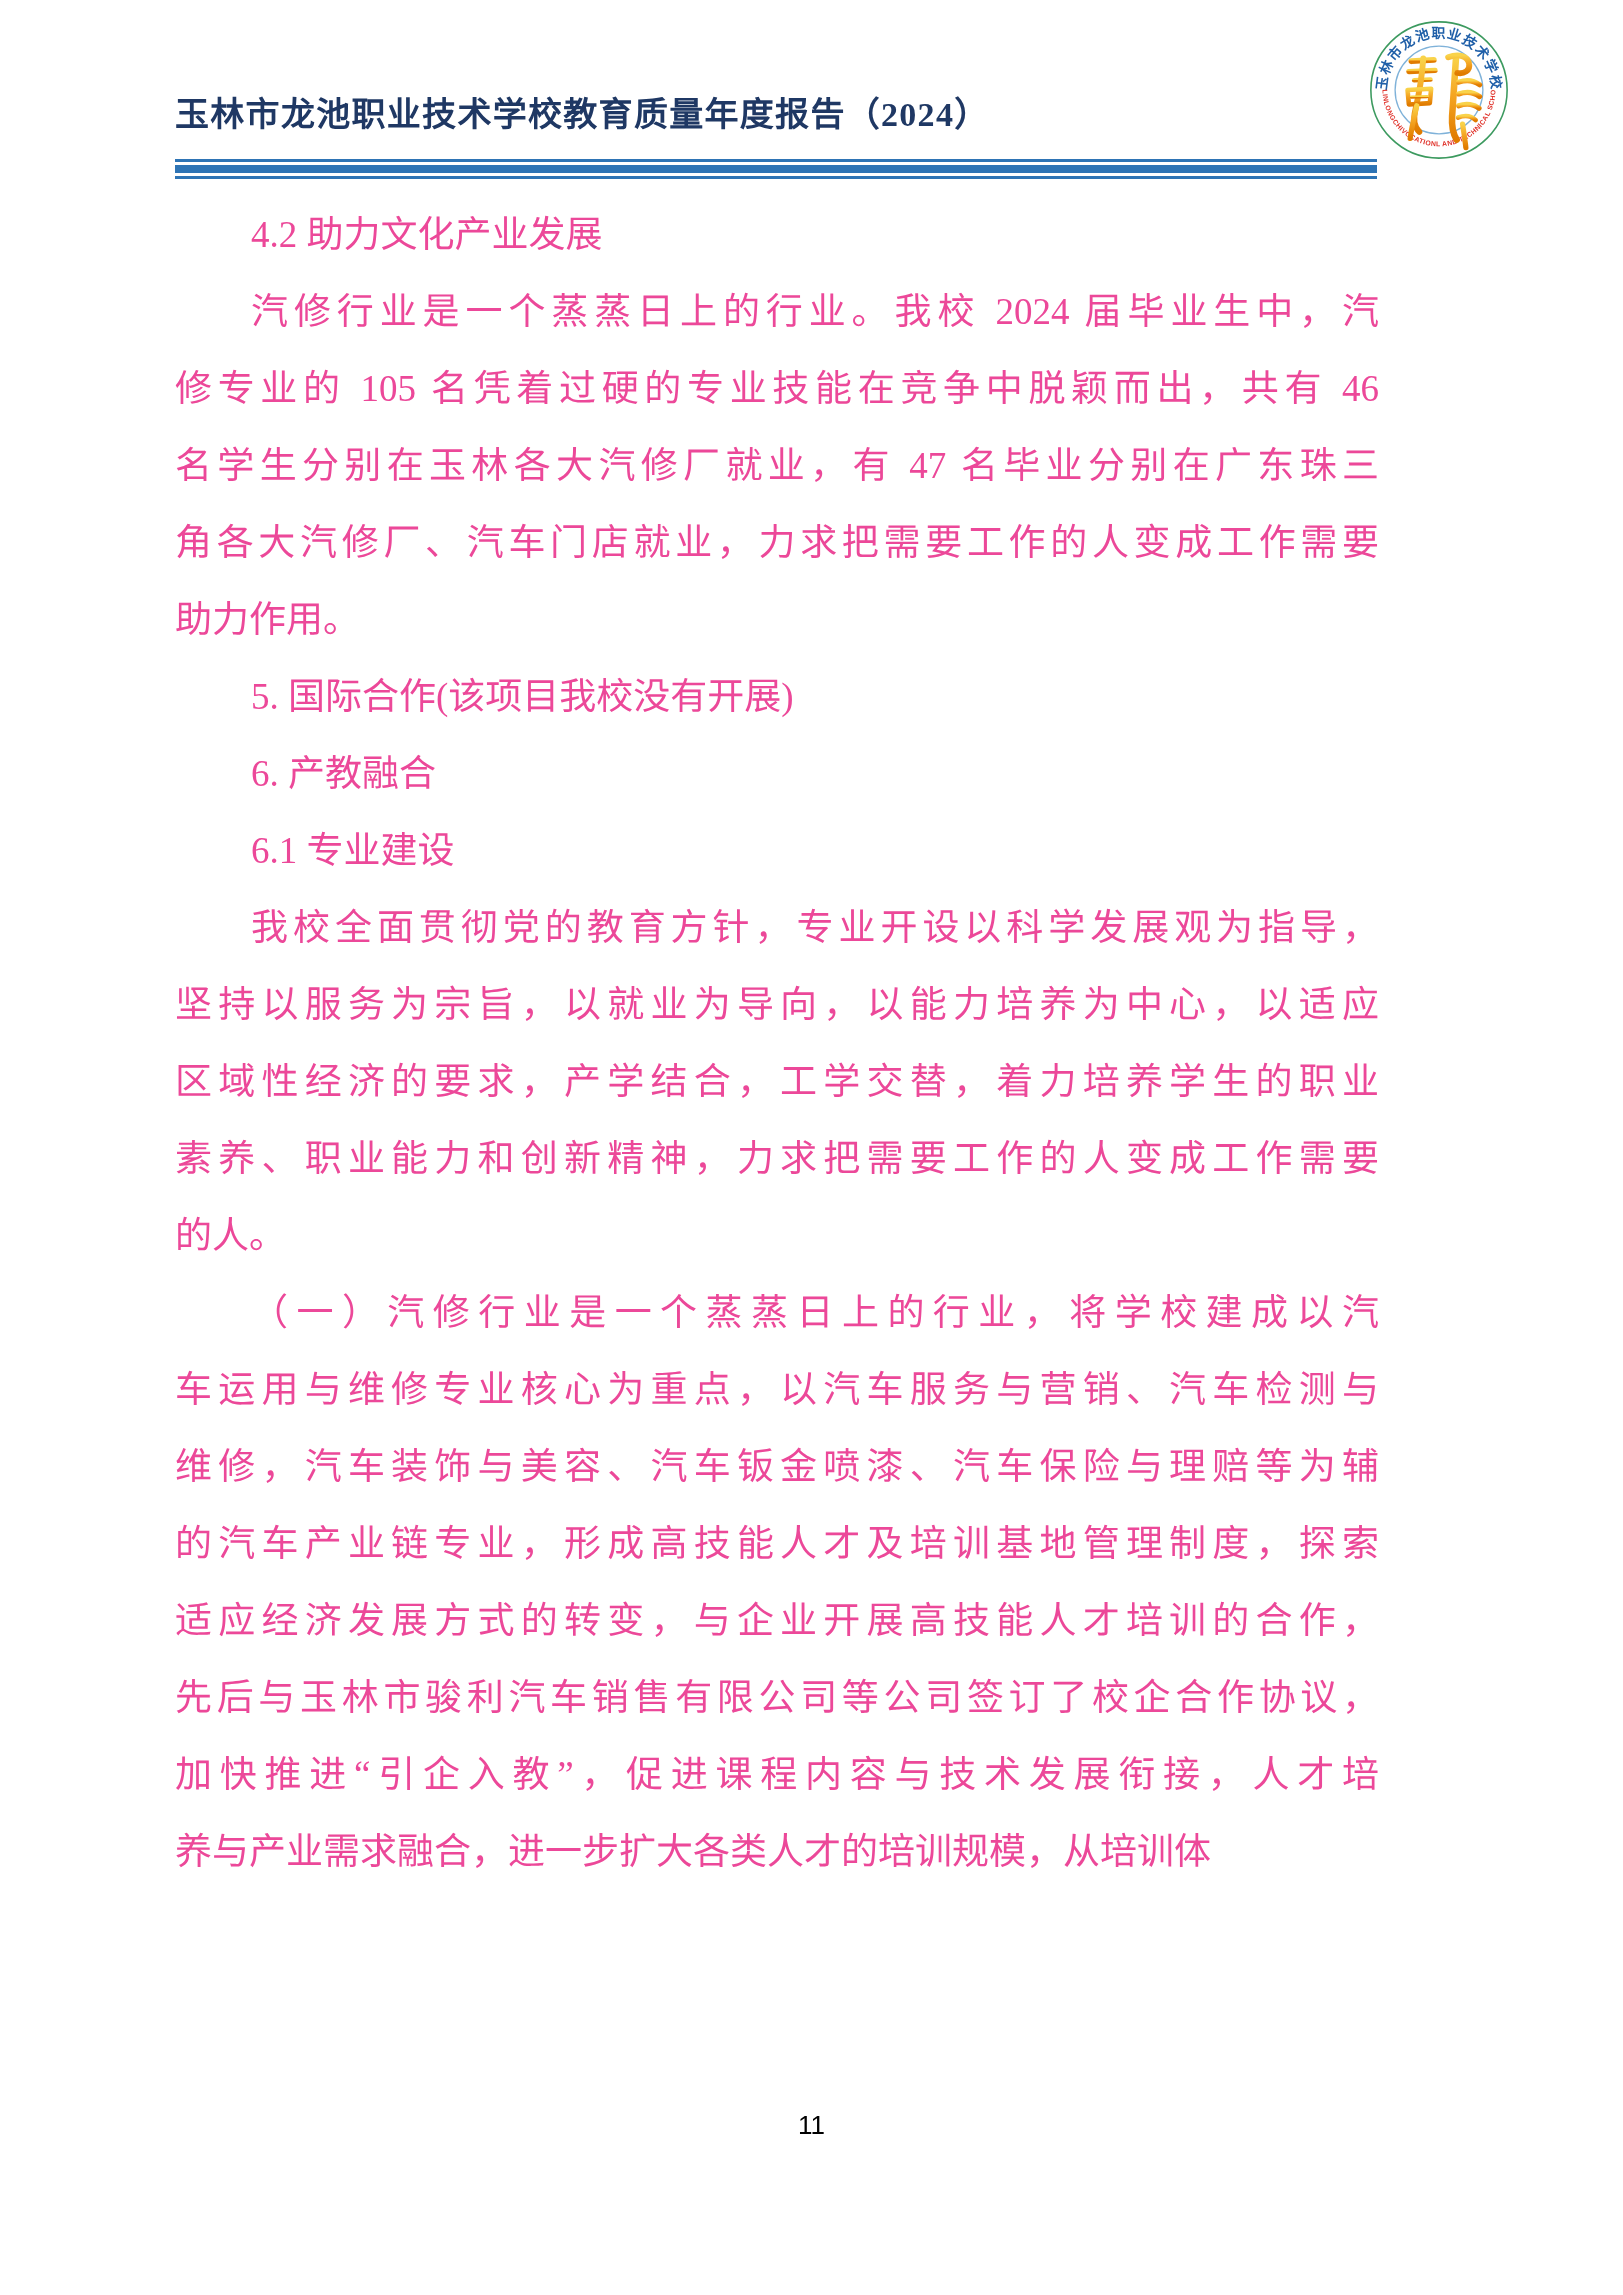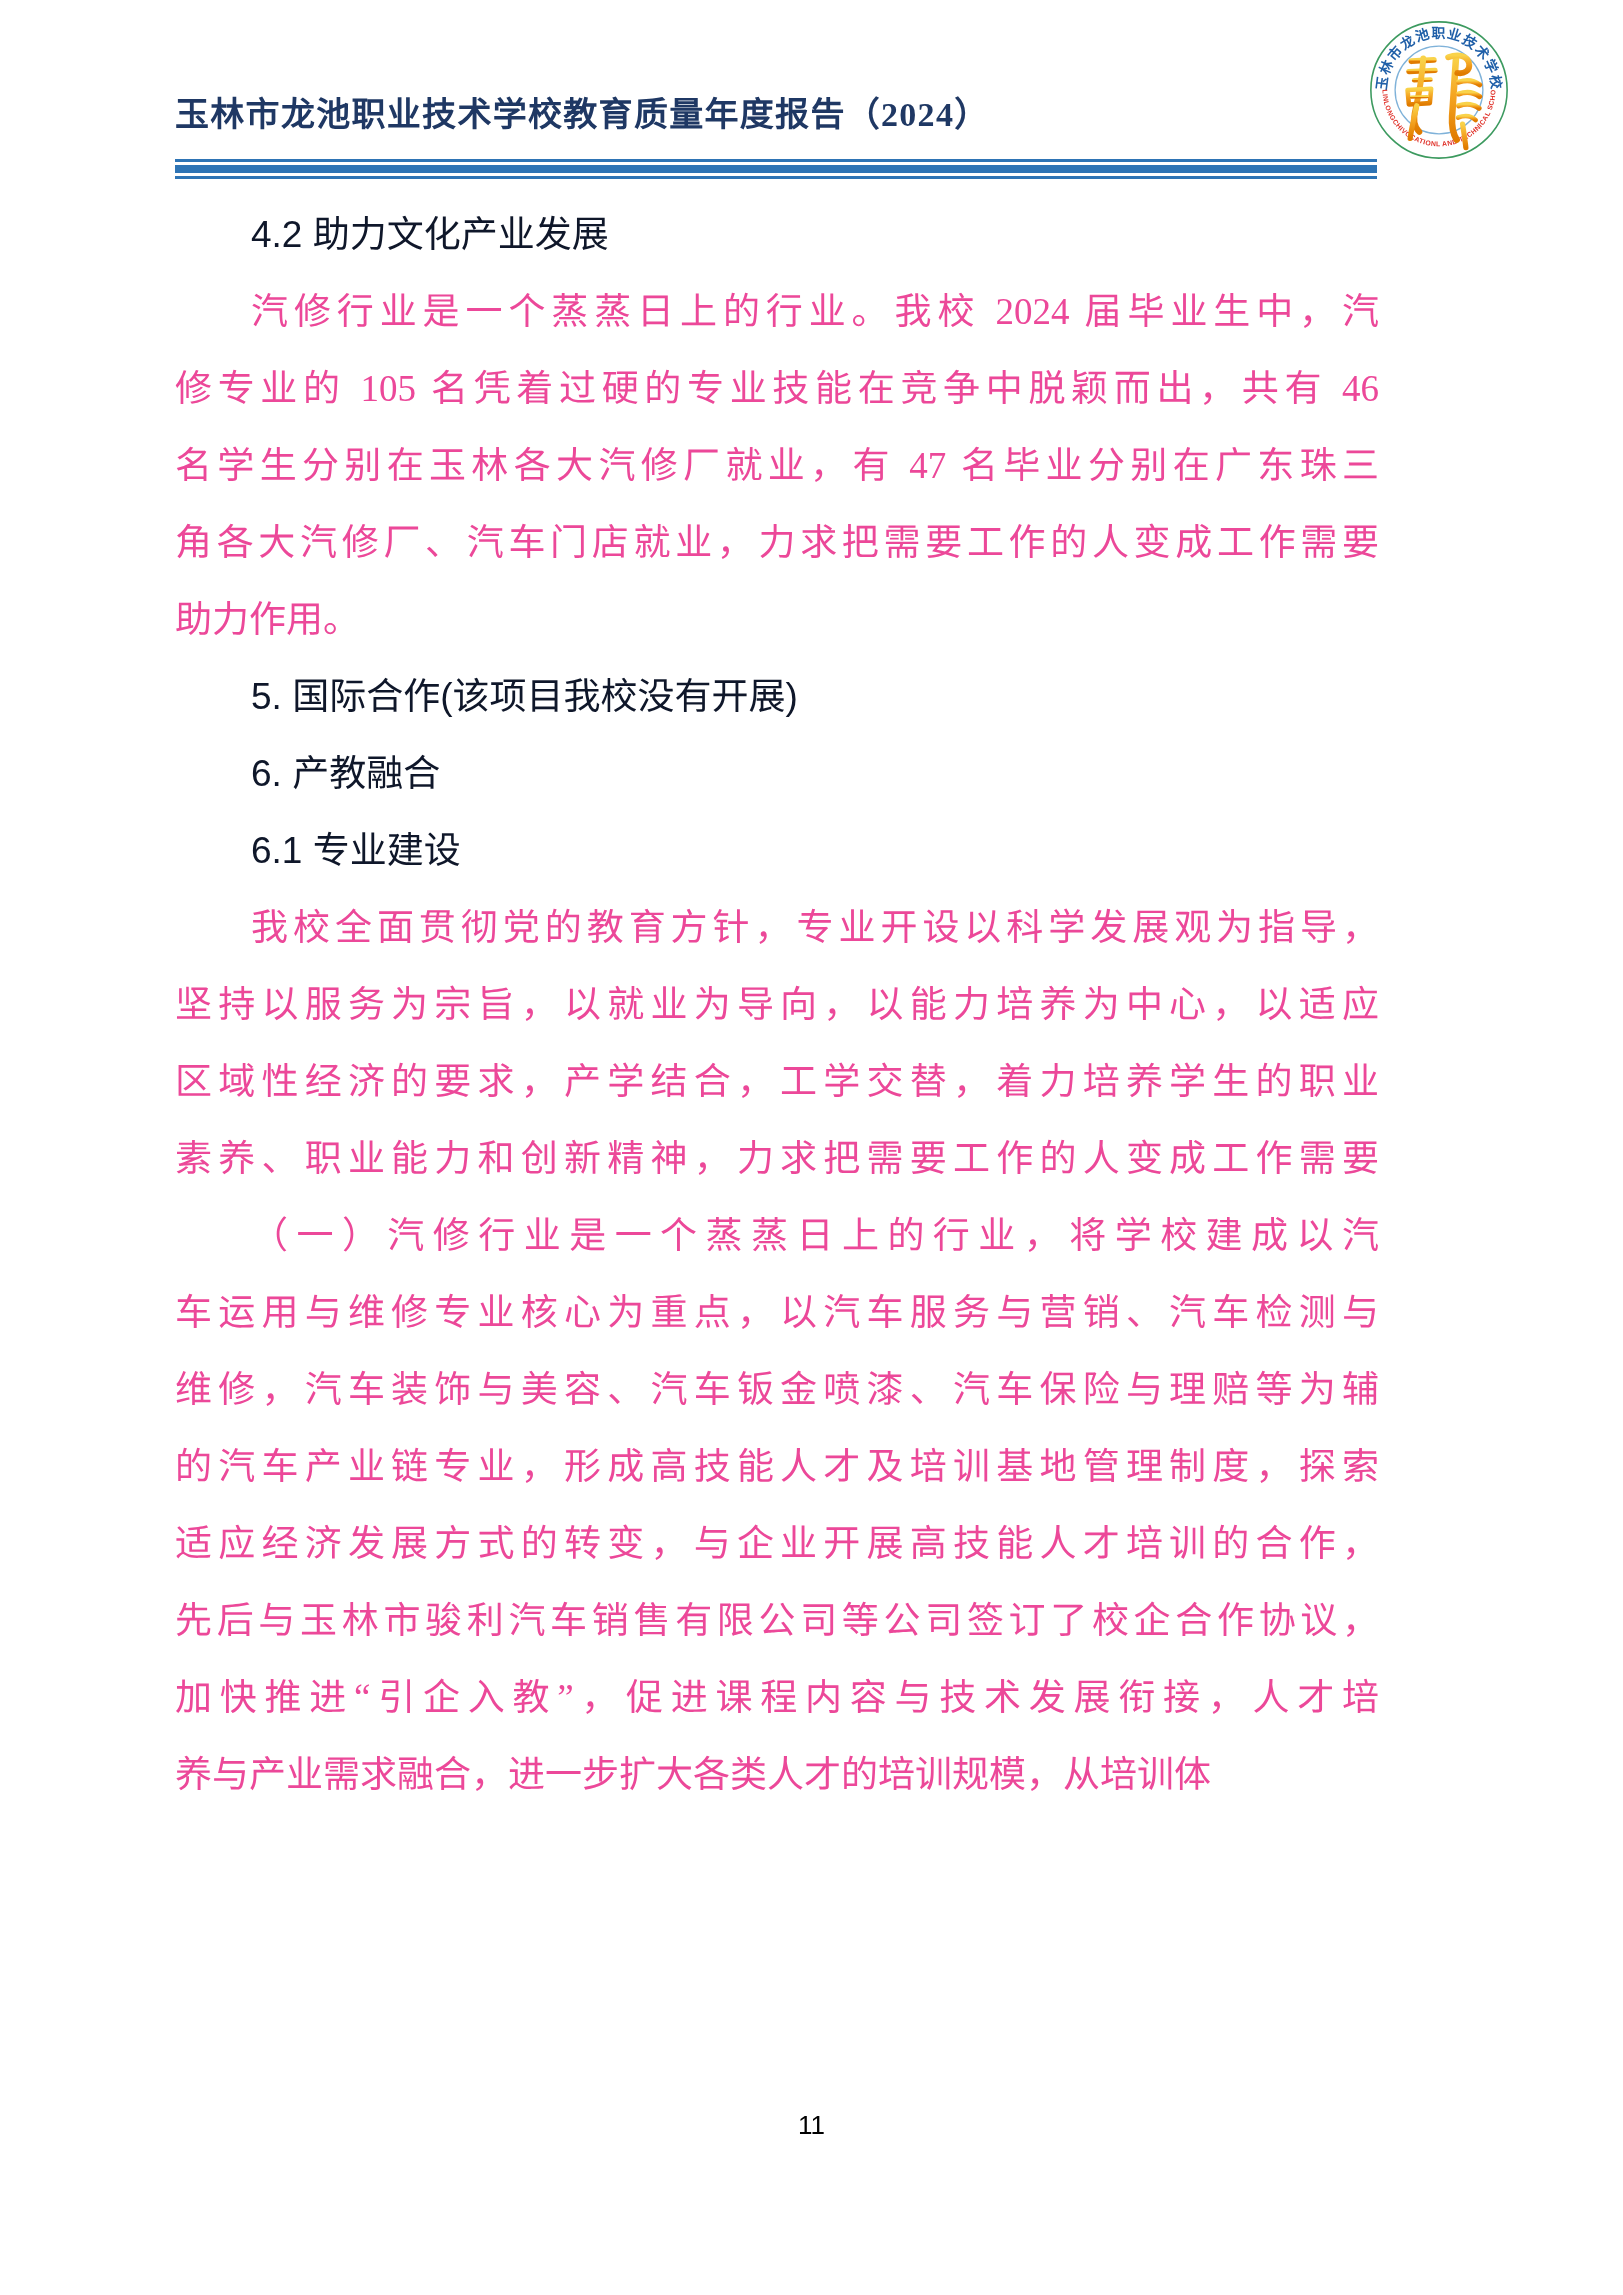--- a/index.html
+++ b/index.html
@@ -101,24 +101,24 @@
     text-align-last: justify;
     white-space: nowrap;
     letter-spacing: 0px;
   }
   .doc-line.ragged {
     text-align: left;
     text-align-last: left;
   }
 
   .heading-line {
-    font-family: Liberation Sans, sans-serif;
+    font-family: Liberation Serif, serif;
     font-size: 37px;
     line-height: 77px;
-    color: #0f172a;
+    color: #ec4899;
     white-space: nowrap;
     padding-left: 76px;
   }
 
   .para-first {
     padding-left: 76px;
   }
 
   
   .page-footer {
@@ -218,20 +218,21 @@
         <div class="doc-line ragged">助力作用。</div>
       </div>
       <div class="heading-line">5. 国际合作(该项目我校没有开展)</div>
       <div class="heading-line">6. 产教融合</div>
       <div class="heading-line">6.1 专业建设</div>
       <div>
         <div class="doc-line para-first">我校全面贯彻党的教育方针，专业开设以科学发展观为指导，</div>
         <div class="doc-line">坚持以服务为宗旨，以就业为导向，以能力培养为中心，以适应</div>
         <div class="doc-line">区域性经济的要求，产学结合，工学交替，着力培养学生的职业</div>
         <div class="doc-line">素养、职业能力和创新精神，力求把需要工作的人变成工作需要</div>
+        <div class="doc-line ragged">的人。</div>
       </div>
       <div>
         <div class="doc-line para-first">（一）汽修行业是一个蒸蒸日上的行业，将学校建成以汽</div>
         <div class="doc-line">车运用与维修专业核心为重点，以汽车服务与营销、汽车检测与</div>
         <div class="doc-line">维修，汽车装饰与美容、汽车钣金喷漆、汽车保险与理赔等为辅</div>
         <div class="doc-line">的汽车产业链专业，形成高技能人才及培训基地管理制度，探索</div>
         <div class="doc-line">适应经济发展方式的转变，与企业开展高技能人才培训的合作，</div>
         <div class="doc-line">先后与玉林市骏利汽车销售有限公司等公司签订了校企合作协议，</div>
         <div class="doc-line">加快推进“引企入教”，促进课程内容与技术发展衔接，人才培</div>
         <div class="doc-line ragged">养与产业需求融合，进一步扩大各类人才的培训规模，从培训体</div>

